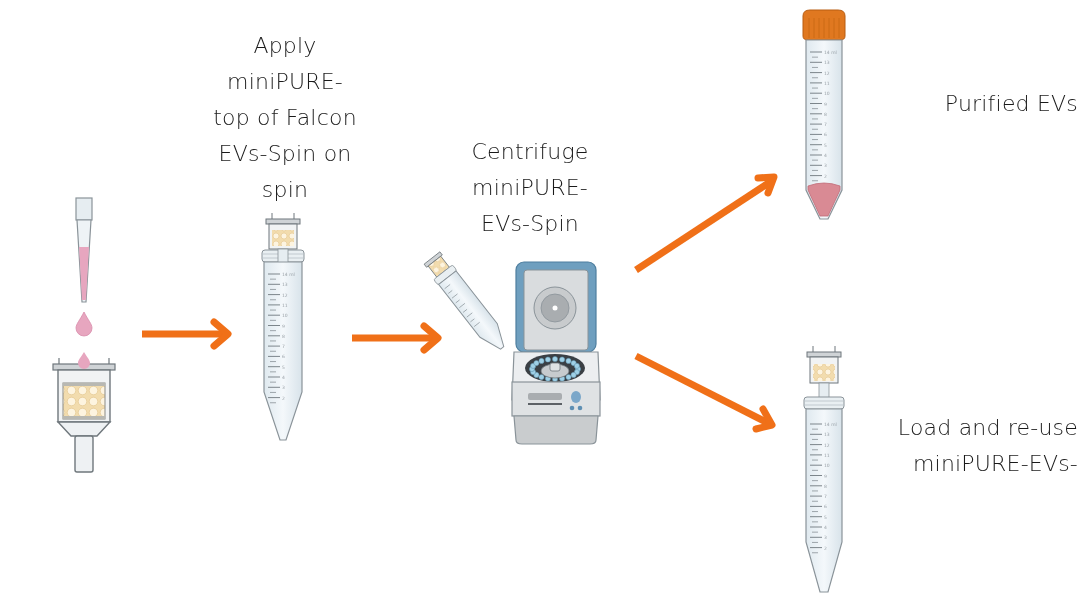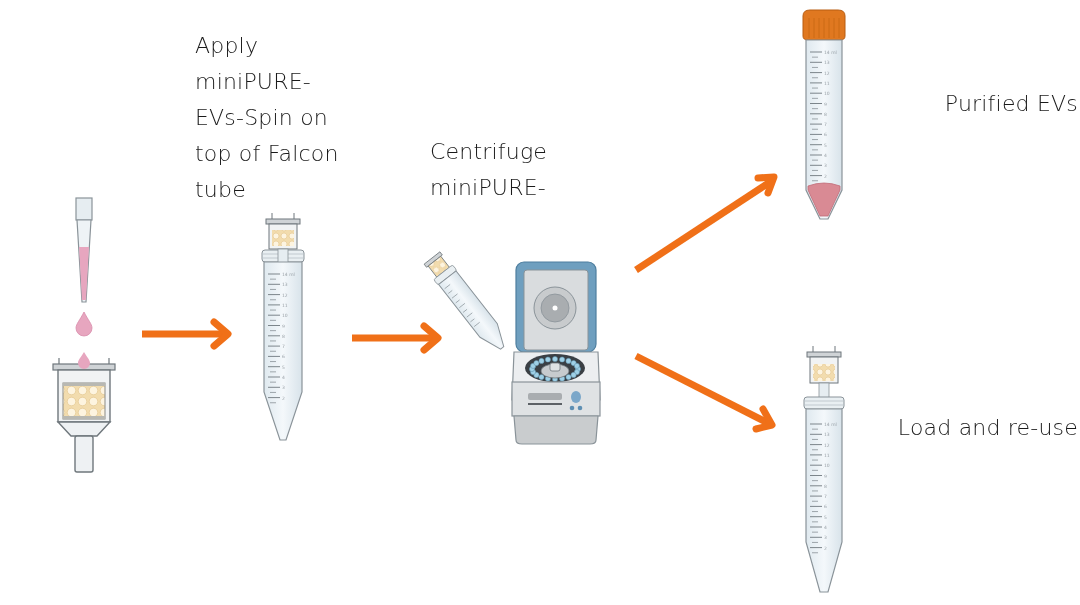--- a/index.html
+++ b/index.html
@@ -1,47 +1,49 @@
 <!DOCTYPE html>
 <html><head>
 <meta charset="utf-8">
 <style>
   html, body { margin:0; padding:0; background:#ffffff; }
   body { width:1080px; height:605px; position:relative; overflow:hidden;
          font-family:"DejaVu Sans", sans-serif; color:#1a1a1a; }
-  .label { position:absolute; font-size:22px; line-height:36px; font-weight:300; letter-spacing:0.2px; }
+  .label { position:absolute; text-align:center; font-size:22px; line-height:36px; font-weight:300; letter-spacing:0.2px; }
   .label.left { text-align:right; }
   .label span { display:block; white-space:nowrap; }
   svg.art { position:absolute; left:0; top:0; }
 </style>
 </head>
 <body>
 
 <div class="label" style="left:20px; top:116px; width:130px;">
 </div>
 
 <div class="label" style="left:195px; top:28px; width:180px;">
   <span>Apply</span>
   <span>miniPURE-</span>
+  <span>top of Falcon</span>
   <span>EVs-Spin on</span>
-  <span>top of Falcon</span>
-  <span>tube</span>
-</div>
-
-<div class="label" style="left:430px; top:134px; width:180px;">
+  <span>spin</span>
+</div>
+
+<div class="label" style="left:440px; top:134px; width:180px;">
   <span>Centrifuge</span>
   <span>miniPURE-</span>
+  <span>EVs-Spin</span>
 </div>
 
 <div class="label left" style="left:858px; top:86px; width:220px;">
   <span>Purified EVs</span>
 </div>
 
 <div class="label left" style="left:858px; top:410px; width:220px;">
   <span>Load and re-use</span>
+  <span>miniPURE-EVs-</span>
 </div>
 
 <svg class="art" width="1080" height="605" viewBox="0 0 1080 605">
   <defs>
     <linearGradient id="glass" x1="0" x2="1">
       <stop offset="0" stop-color="#dfe9ef"></stop>
       <stop offset="0.5" stop-color="#f4f8fb"></stop>
       <stop offset="1" stop-color="#d8e3ea"></stop>
     </linearGradient>
     <pattern id="beads" width="8" height="8" patternUnits="userSpaceOnUse">

